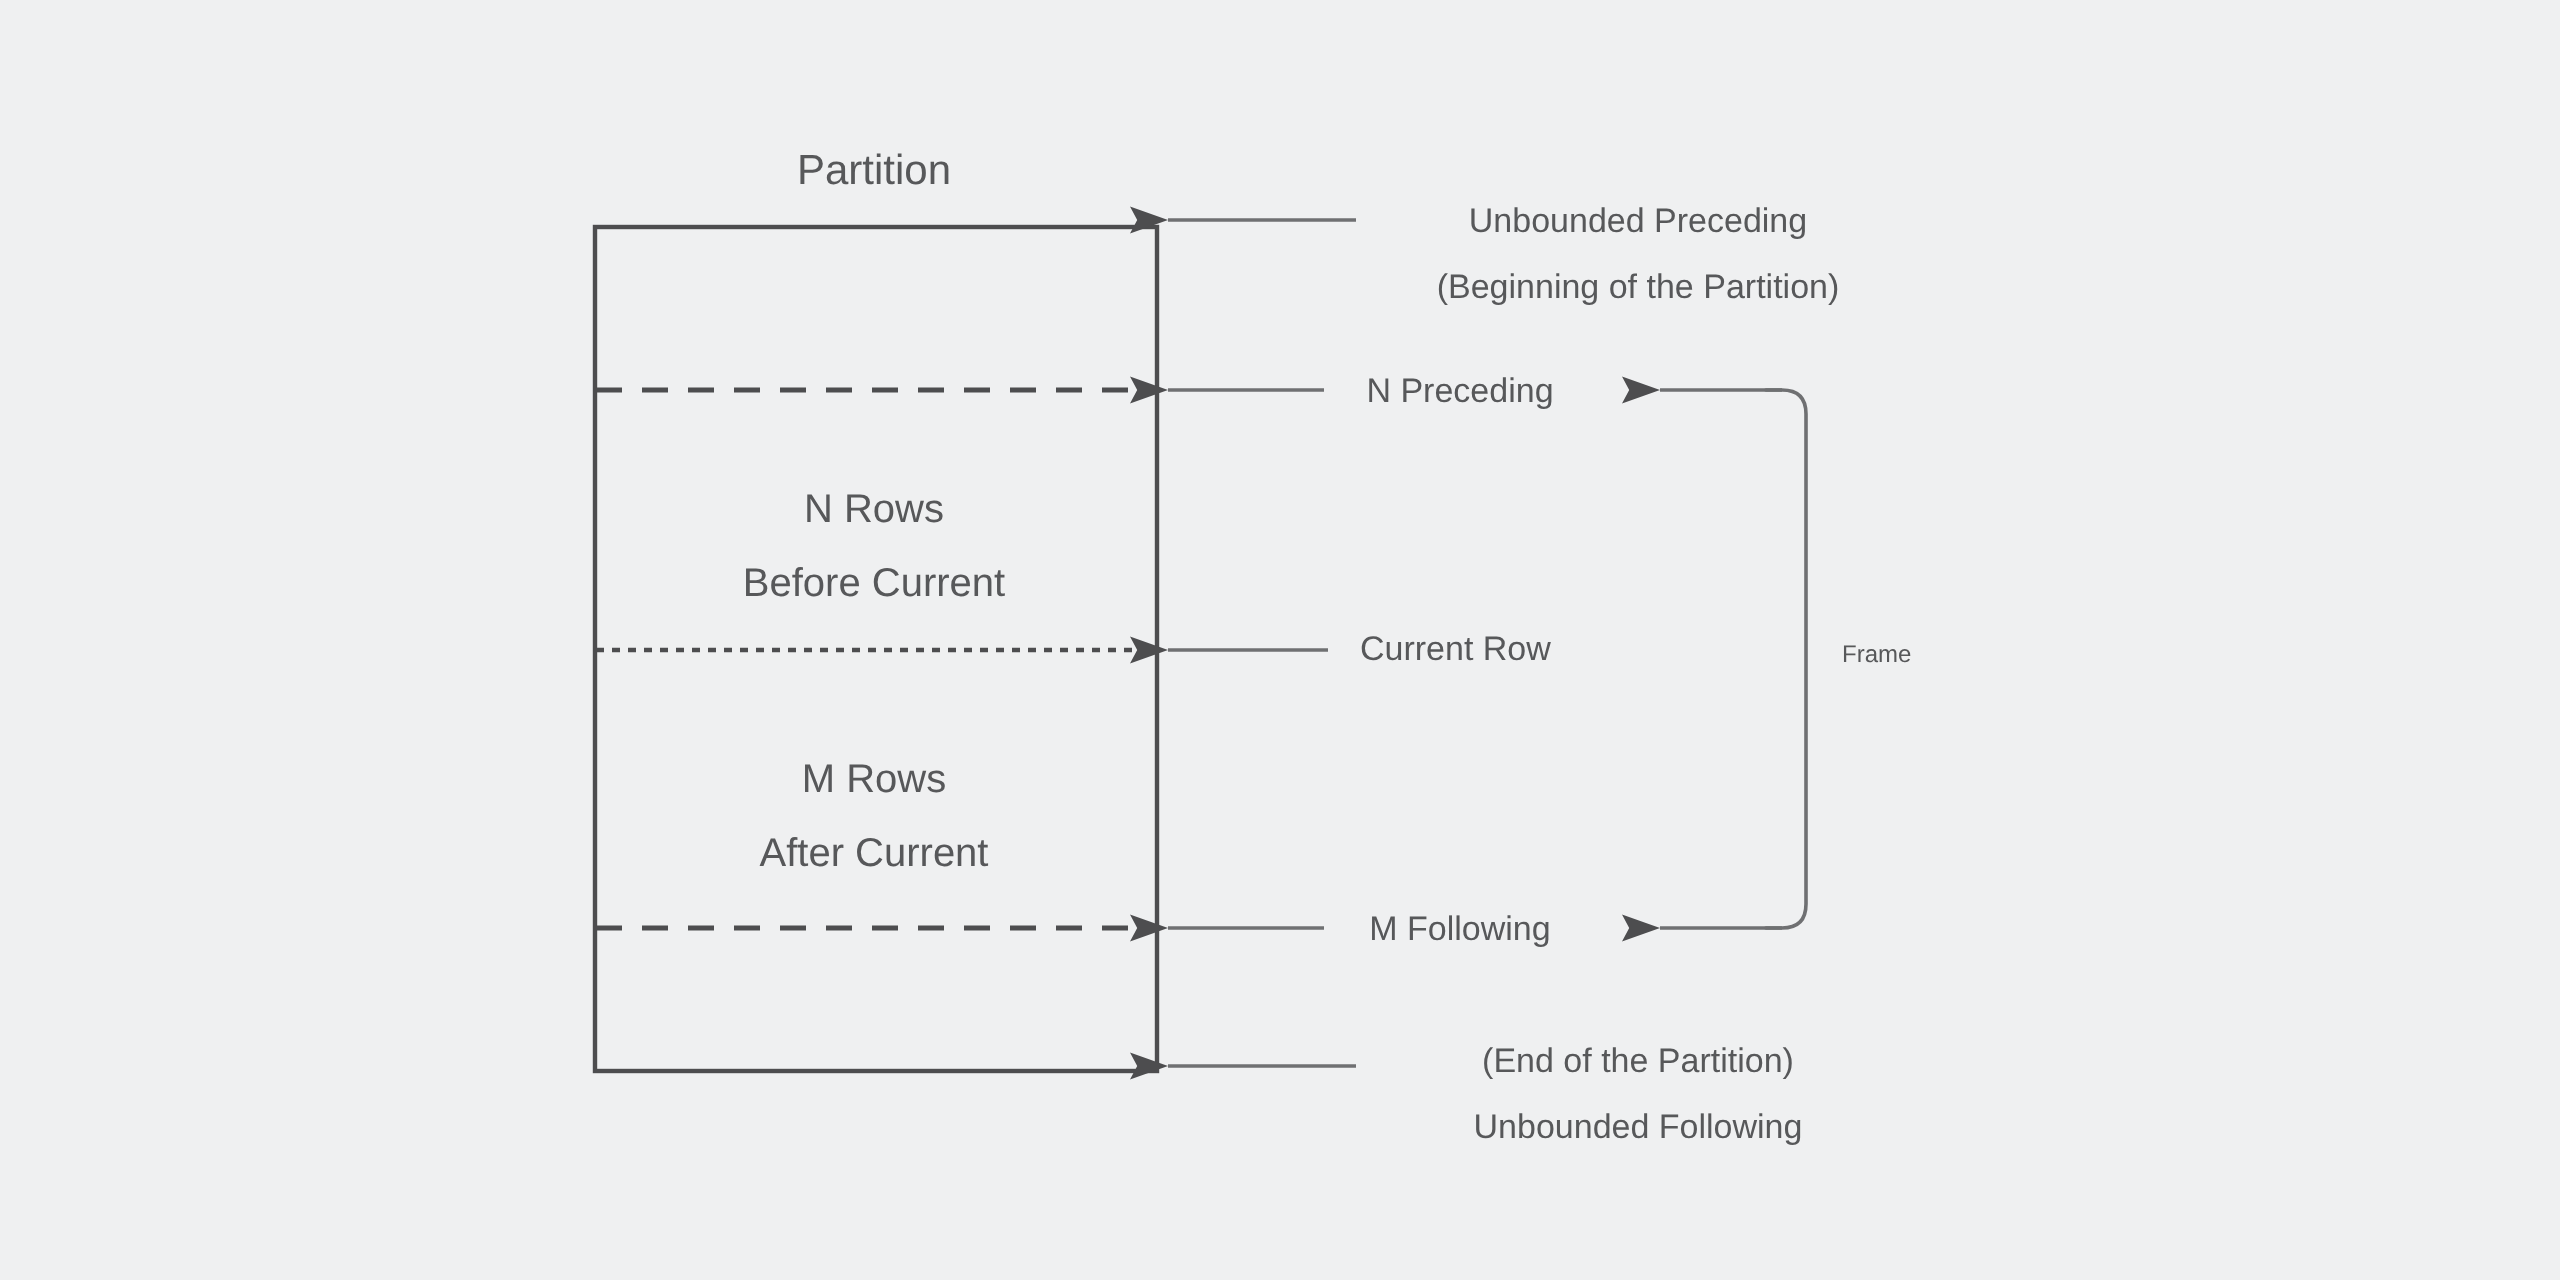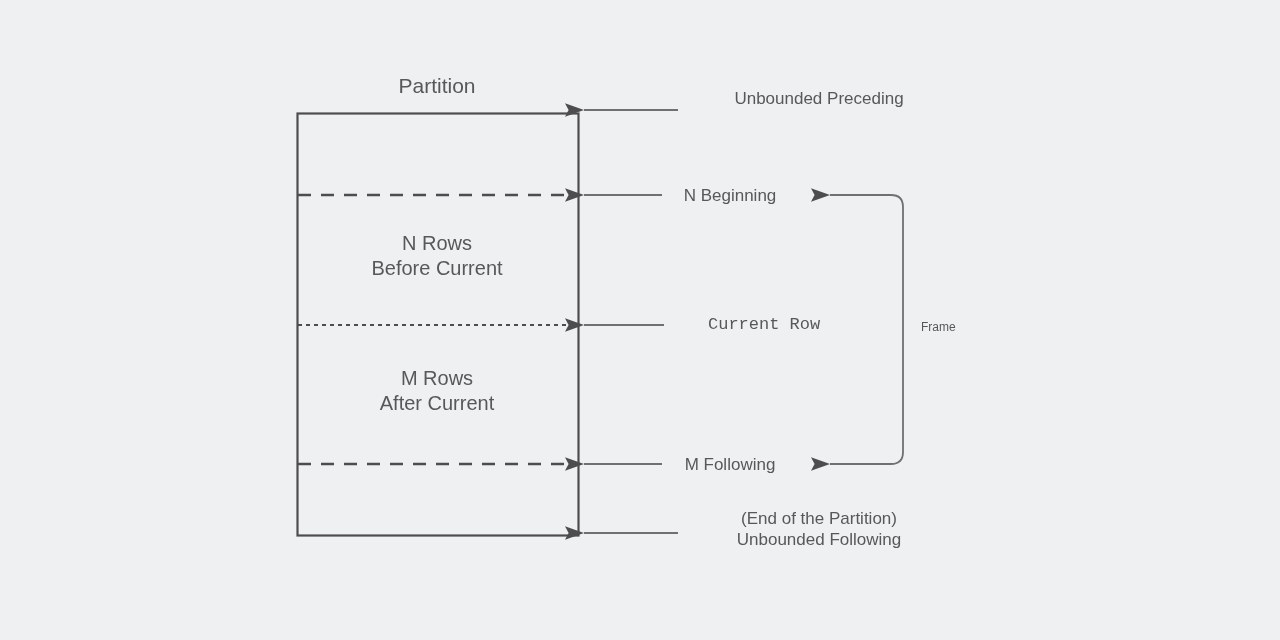--- a/index.html
+++ b/index.html
@@ -43,20 +43,21 @@
     font-size: 20px;
   }
   .t-side {
     font-size: 17px;
   }
   .t-frame {
     font-size: 12px;
   }
   .two-line > div {
     display: block;
+    margin-top: 12px;
   }
 </style>
 </head>
 <body>
 
 <div id="stage">
 
   <svg id="diagram-svg" viewBox="0 0 1280 640">
     <defs>
       <marker id="arrowL" markerWidth="20" markerHeight="16" refX="1" refY="8" orient="auto" markerUnits="userSpaceOnUse">
@@ -96,25 +97,26 @@
     <div>Before Current</div>
   </div>
 
   <div class="lbl lbl-center t-inner two-line" style="left:437px; top:366px;">
     <div>M Rows</div>
     <div>After Current</div>
   </div>
 
   <div class="lbl lbl-center t-side two-line" style="left:819px; top:88px;">
     <div>Unbounded Preceding</div>
+    <div>(Beginning of the Partition)</div>
   </div>
 
-  <div class="lbl lbl-center t-side" style="left:730px; top:185px;">N Beginning</div>
+  <div class="lbl lbl-center t-side" style="left:730px; top:185px;">N Preceding</div>
 
-  <div class="lbl t-side" style="left:708px; top:314px;font-family:Liberation Mono, monospace;">Current Row</div>
+  <div class="lbl t-side" style="left:680px; top:314px;">Current Row</div>
 
   <div class="lbl lbl-center t-side" style="left:730px; top:454px;text-align:center;">M Following</div>
 
   <div class="lbl lbl-center t-side two-line" style="left:819px; top:508px;">
     <div>(End of the Partition)</div>
     <div>Unbounded Following</div>
   </div>
 
   <div class="lbl t-frame" style="left:921px; top:320px;">Frame</div>
 

